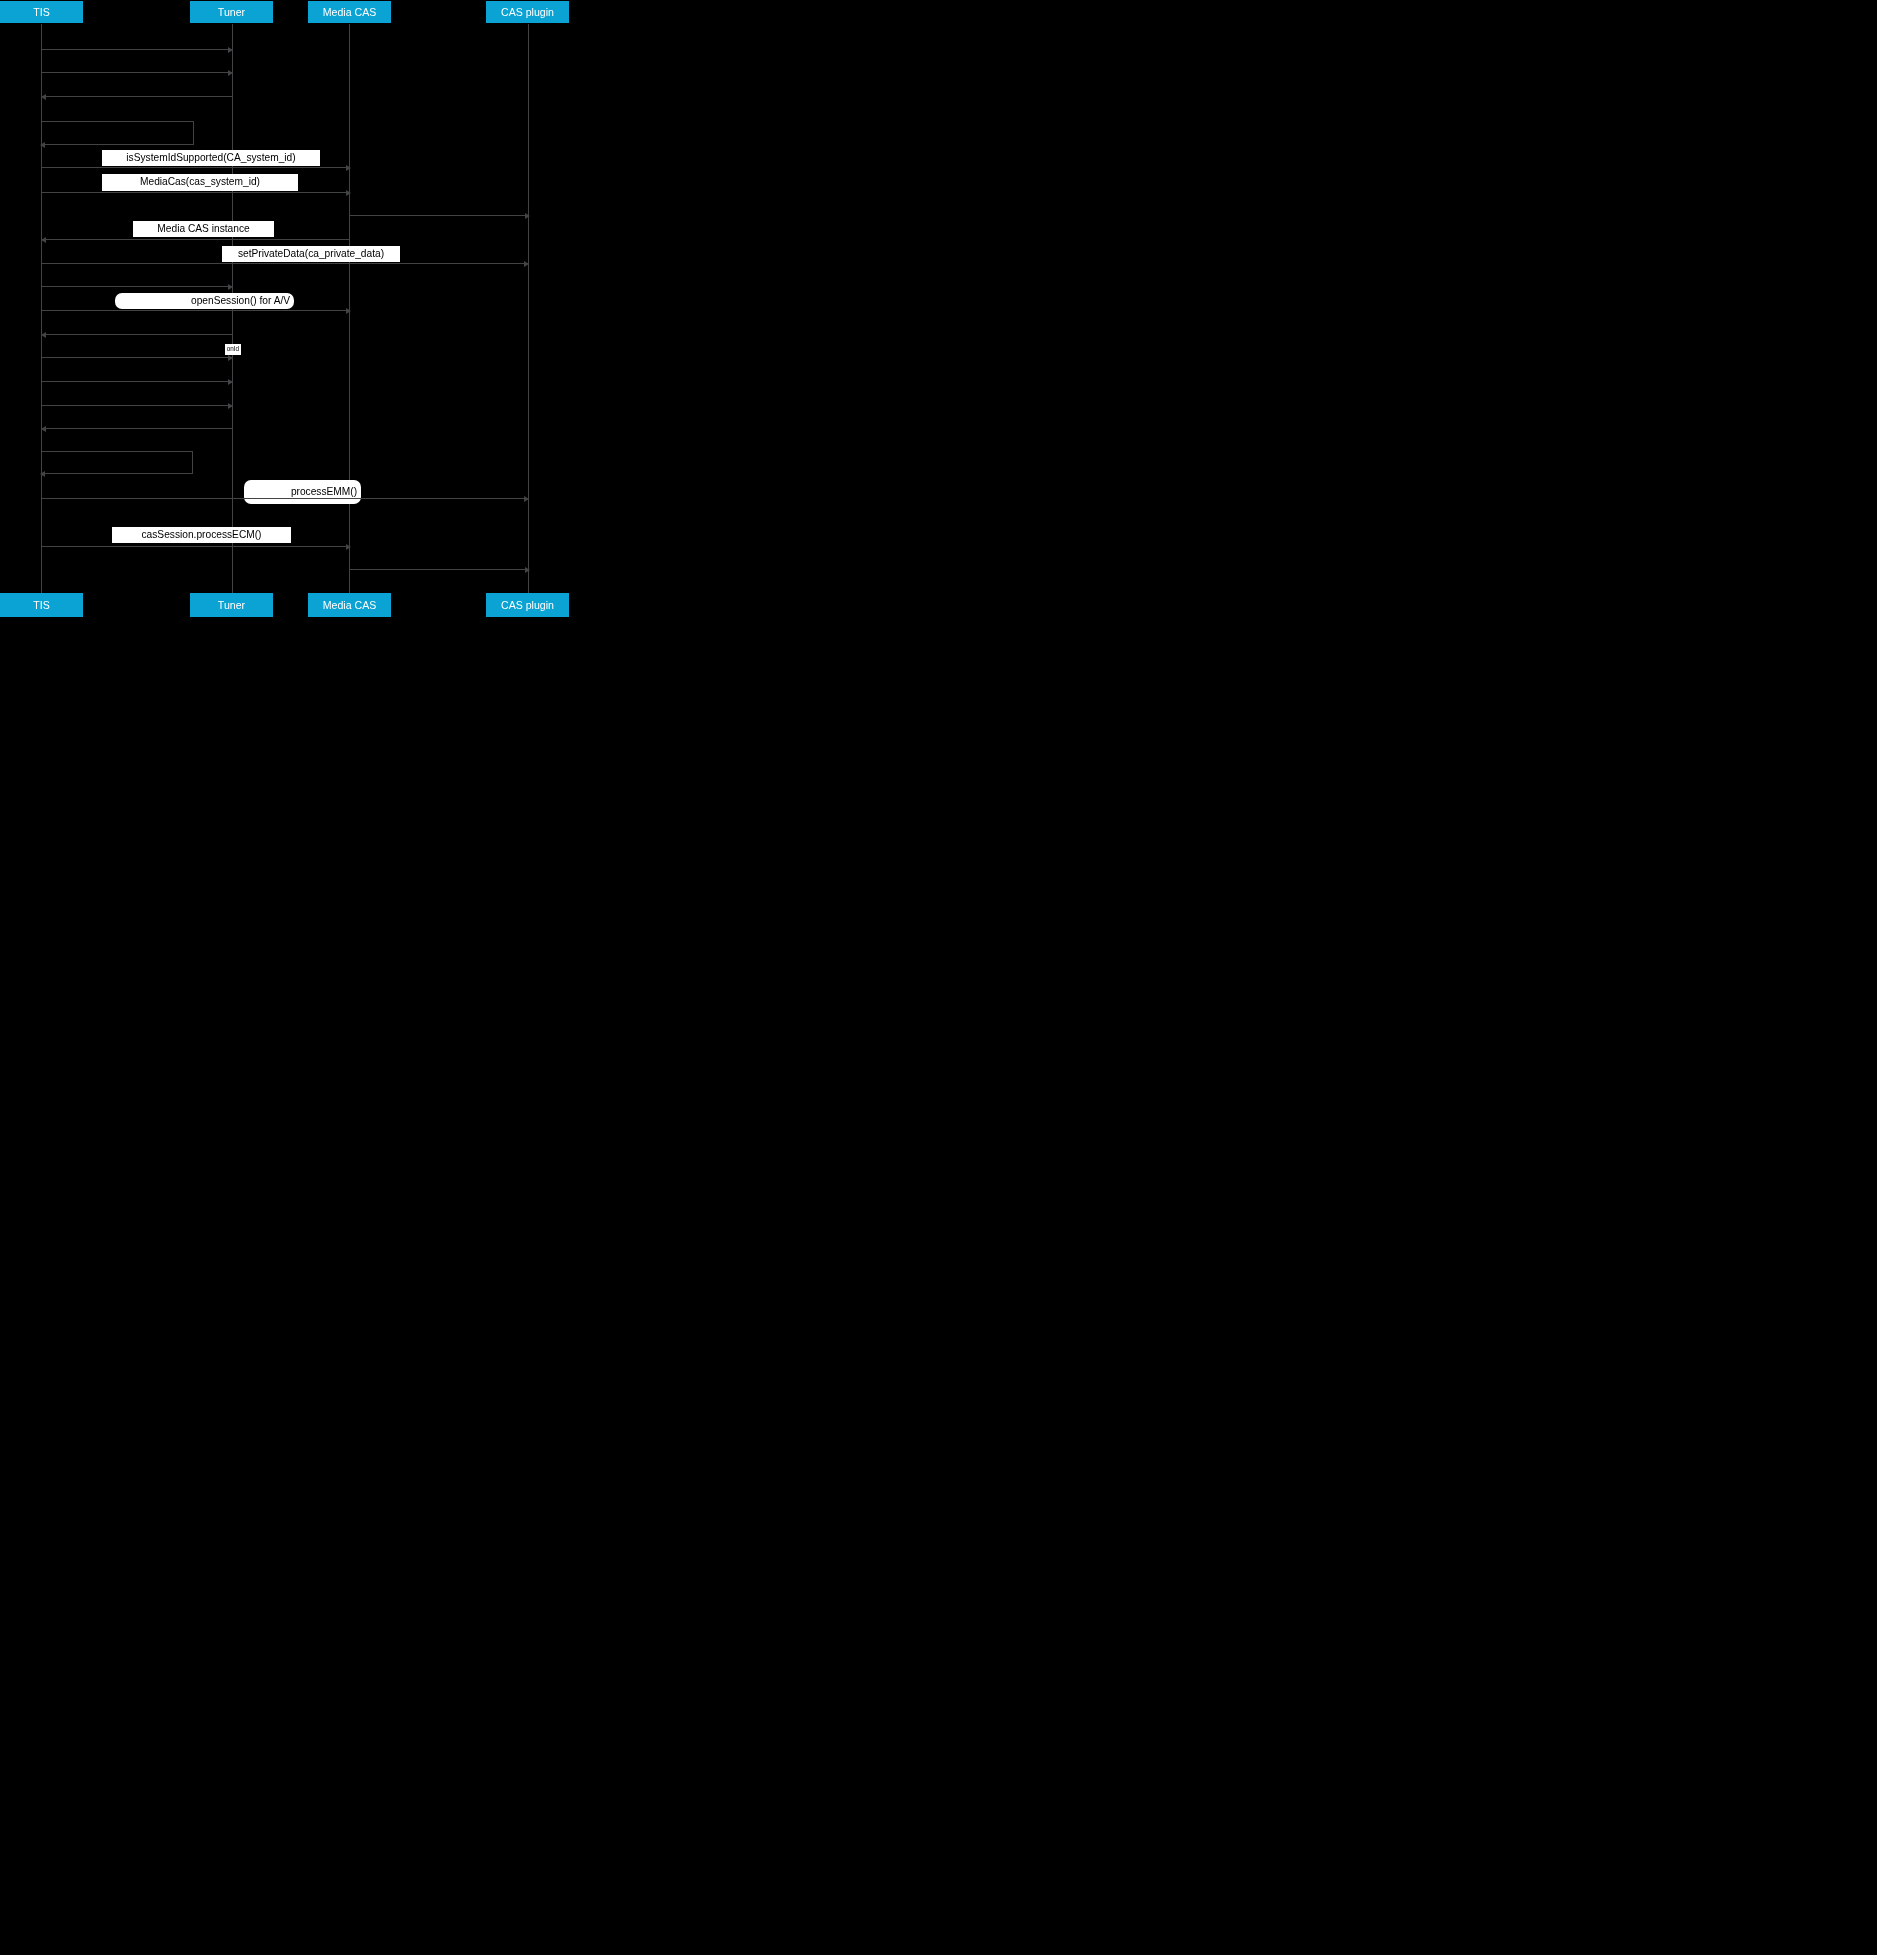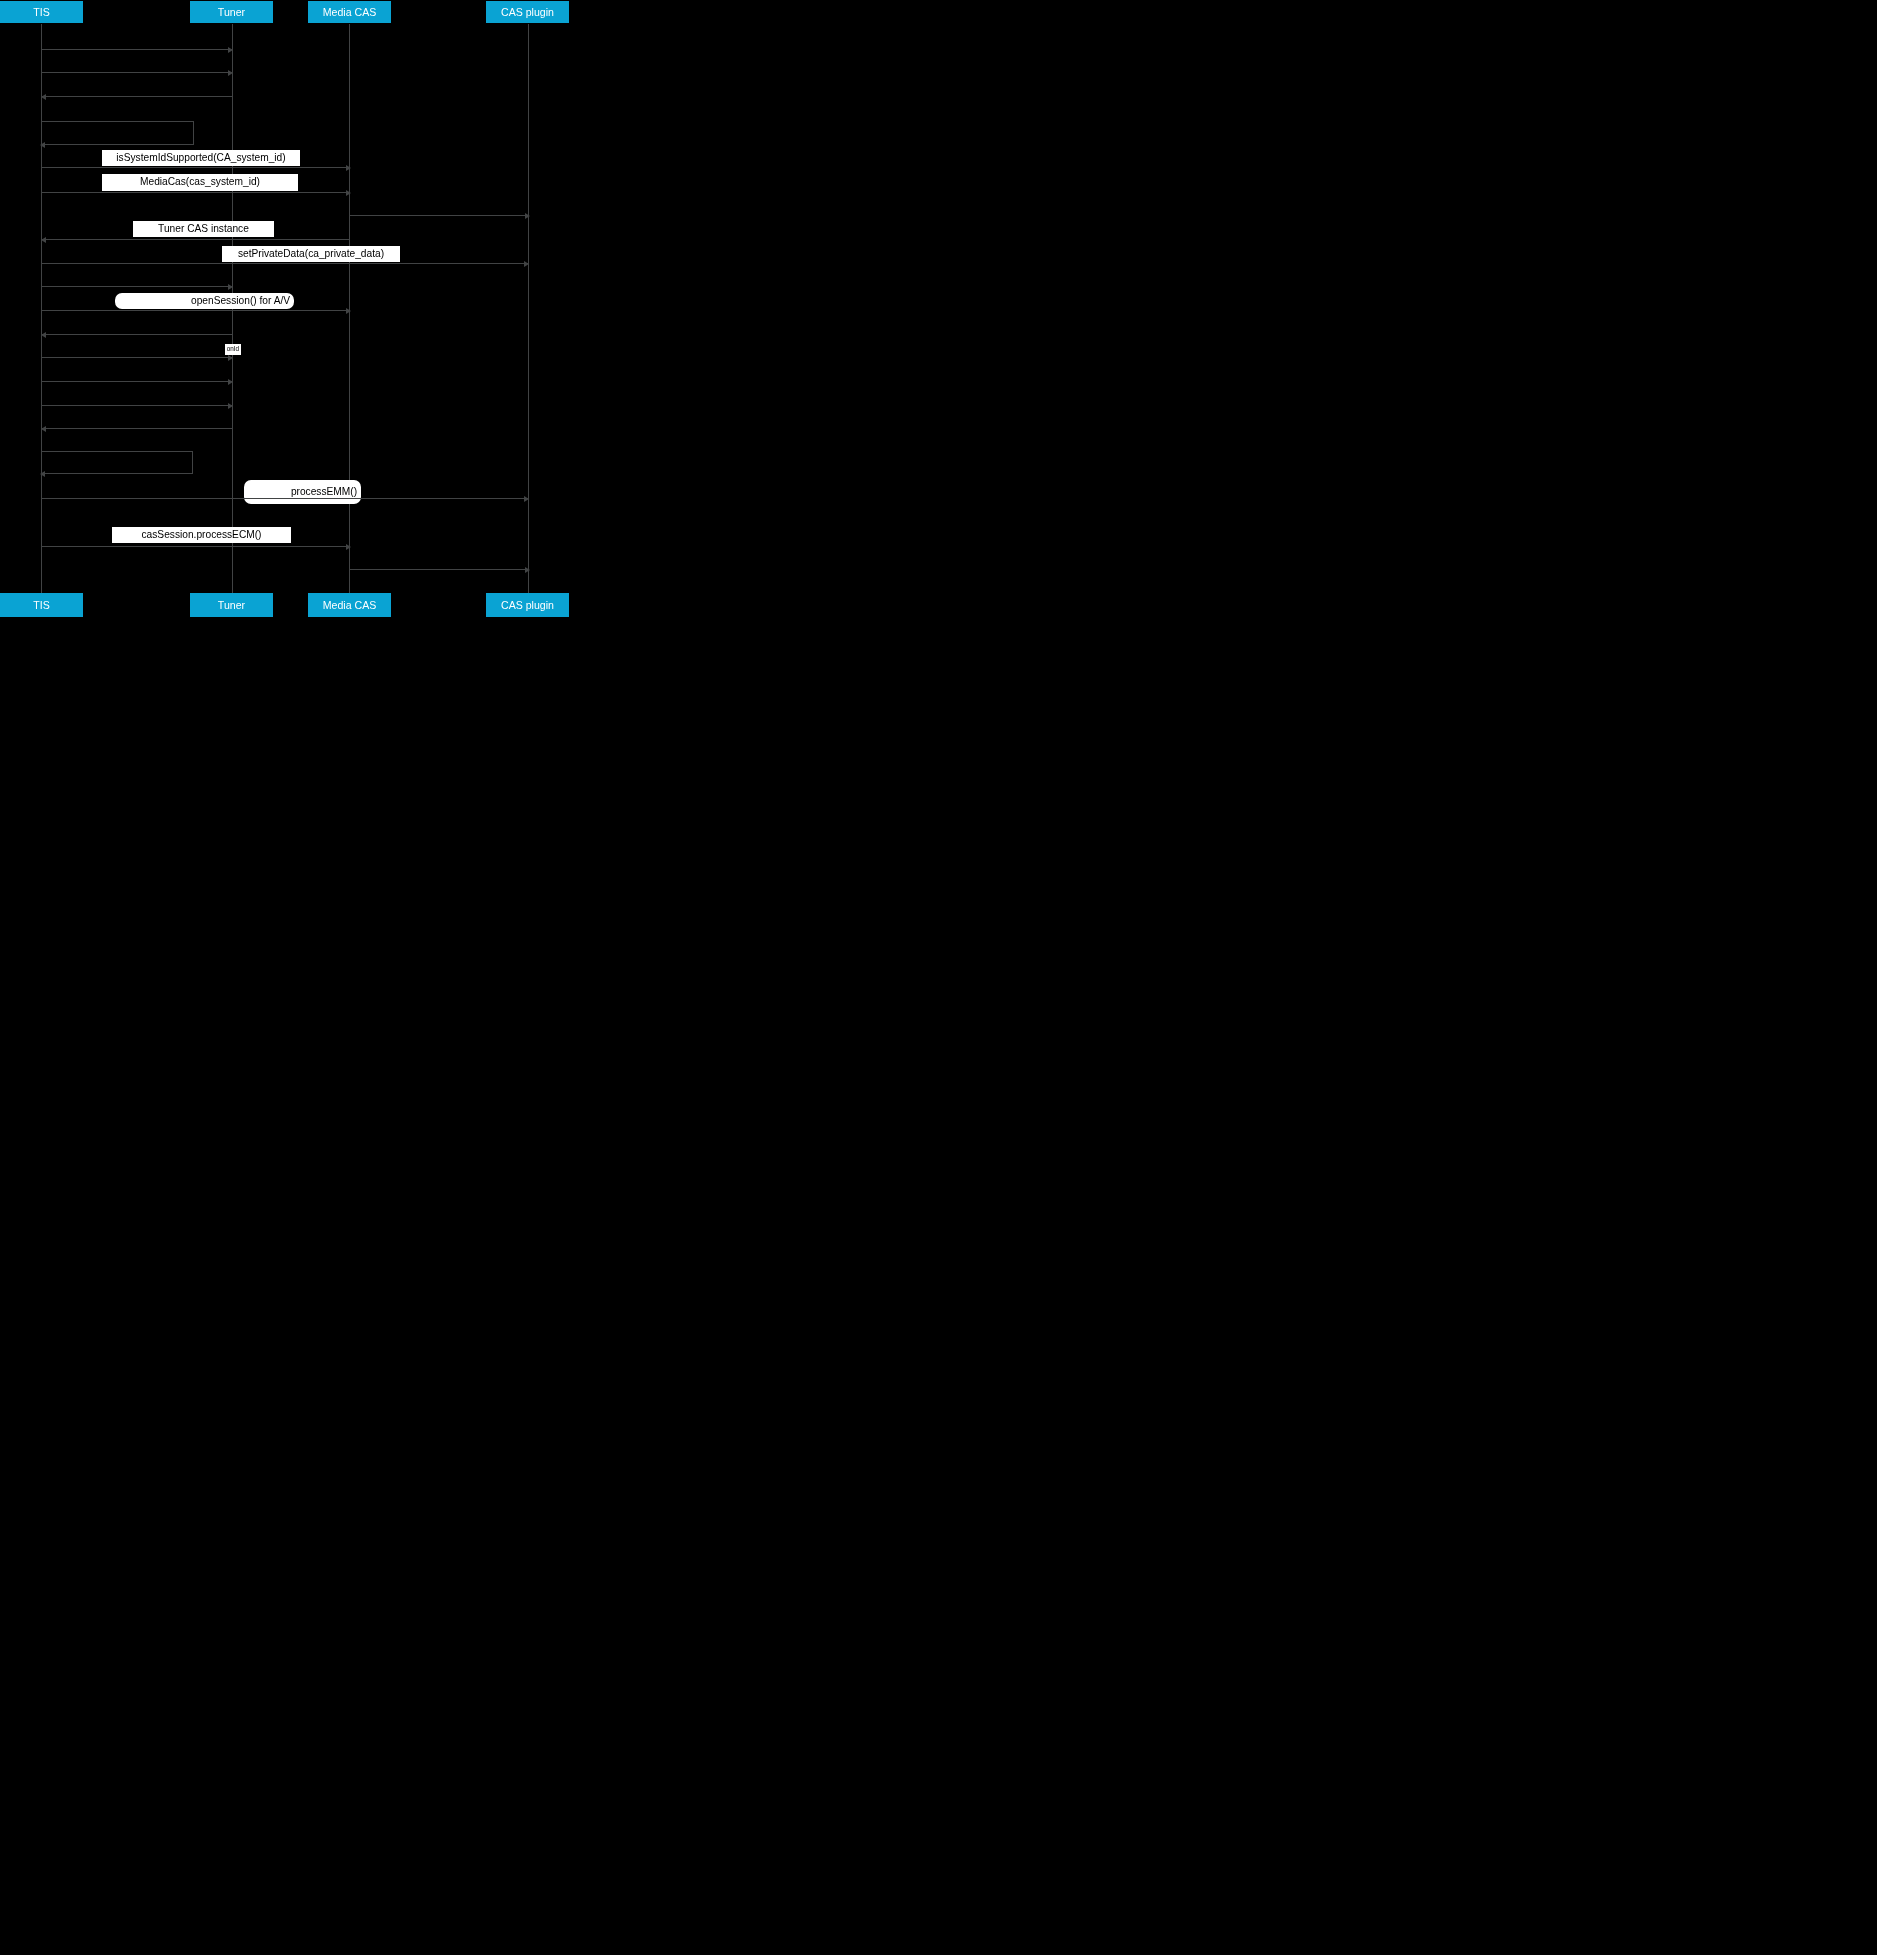--- a/index.html
+++ b/index.html
@@ -93,35 +93,35 @@
       <span class="head-right"></span>
     </div>
   <div class="arrow" style="left:42px;top:96px;width:190px;">
       <span class="head-left"></span>
     </div>
 
   <div class="selfcall" style="left:42px;top:121px;width:151px;height:22px;">
       <span class="head-left"></span>
     </div>
 
-  <div class="msg-label" style="left:102px;top:150px;width:198px;height:16.4px;">isSystemIdSupported(CA_system_id)</div>
+  <div class="msg-label" style="left:102px;top:150px;width:218px;height:16.4px;">isSystemIdSupported(CA_system_id)</div>
   <div class="arrow" style="left:42px;top:167px;width:308px;">
       <span class="head-right"></span>
     </div>
 
   <div class="msg-label" style="left:102px;top:174px;width:196px;height:17px;">MediaCas(cas_system_id)</div>
   <div class="arrow" style="left:42px;top:192px;width:308px;">
       <span class="head-right"></span>
     </div>
 
   <div class="arrow" style="left:350px;top:215px;width:179px;">
       <span class="head-right"></span>
     </div>
 
-  <div class="msg-label" style="left:133px;top:221px;width:141px;height:16px;">Tuner CAS instance</div>
+  <div class="msg-label" style="left:133px;top:221px;width:141px;height:16px;">Media CAS instance</div>
   <div class="arrow" style="left:42px;top:239px;width:308px;">
       <span class="head-left"></span>
     </div>
 
   <div class="msg-label" style="left:222px;top:246px;width:178px;height:15.6px;">setPrivateData(ca_private_data)</div>
   <div class="arrow" style="left:42px;top:263px;width:486px;">
       <span class="head-right"></span>
     </div>
 
   <div class="arrow" style="left:42px;top:286px;width:190px;">

